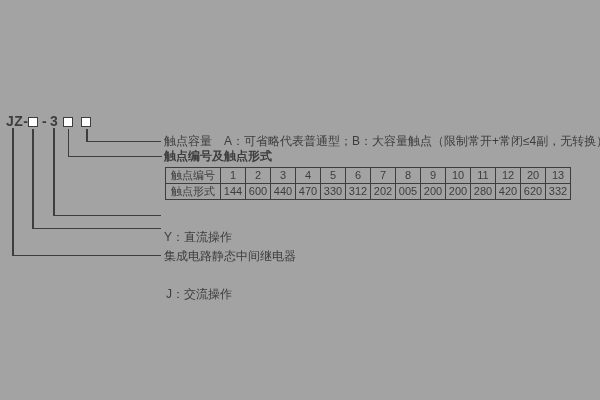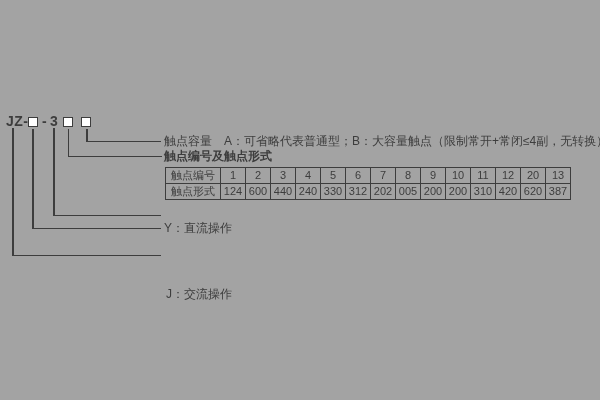--- a/index.html
+++ b/index.html
@@ -95,22 +95,23 @@
   <div class="hline" style="left:53px; top:214.5px; width:108px;"></div>
 
   <div class="vline" style="left:32px; top:129px; height:100px;"></div>
   <div class="hline" style="left:32px; top:227.5px; width:129px;"></div>
 
   <div class="vline" style="left:12px; top:128px; height:128px;"></div>
   <div class="hline" style="left:12px; top:254.5px; width:149px;"></div>
 
   <div class="callout" style="top:134px;">触点容量　A：可省略代表普通型；B：大容量触点（限制常开+常闭≤4副，无转换）</div>
   <div class="callout" style="top:149px;font-weight:bold;">触点编号及触点形式</div>
-  <div class="callout" style="top:221px;">Y：直流操作</div>
+  <div class="callout" style="top:230px;">Y：直流操作</div>
   <div class="callout" style="left:166px; top:251px;margin-top:36px;">J：交流操作</div>
+  <div class="callout" style="top:248.5px;">集成电路静态中间继电器</div>
 
   <table class="contact-table">
     <tbody>
         <tr>
       <th class="rowhead">触点编号</th>
       <td class="cell">1</td>
       <td class="cell">2</td>
       <td class="cell">3</td>
       <td class="cell">4</td>
       <td class="cell">5</td>
@@ -119,31 +120,31 @@
       <td class="cell">8</td>
       <td class="cell">9</td>
       <td class="cell">10</td>
       <td class="cell">11</td>
       <td class="cell">12</td>
       <td class="cell">20</td>
       <td class="cell">13</td>
     </tr>
     <tr>
       <th class="rowhead">触点形式</th>
-      <td class="cell">124</td>
+      <td class="cell">144</td>
       <td class="cell">600</td>
       <td class="cell">440</td>
-      <td class="cell">240</td>
+      <td class="cell">470</td>
       <td class="cell">330</td>
       <td class="cell">312</td>
       <td class="cell">202</td>
       <td class="cell">005</td>
       <td class="cell">200</td>
       <td class="cell">200</td>
-      <td class="cell">310</td>
+      <td class="cell">280</td>
       <td class="cell">420</td>
       <td class="cell">620</td>
-      <td class="cell">387</td>
+      <td class="cell">332</td>
     </tr>
   </tbody>
     </table>
 
 </div>
 
 </body></html>

